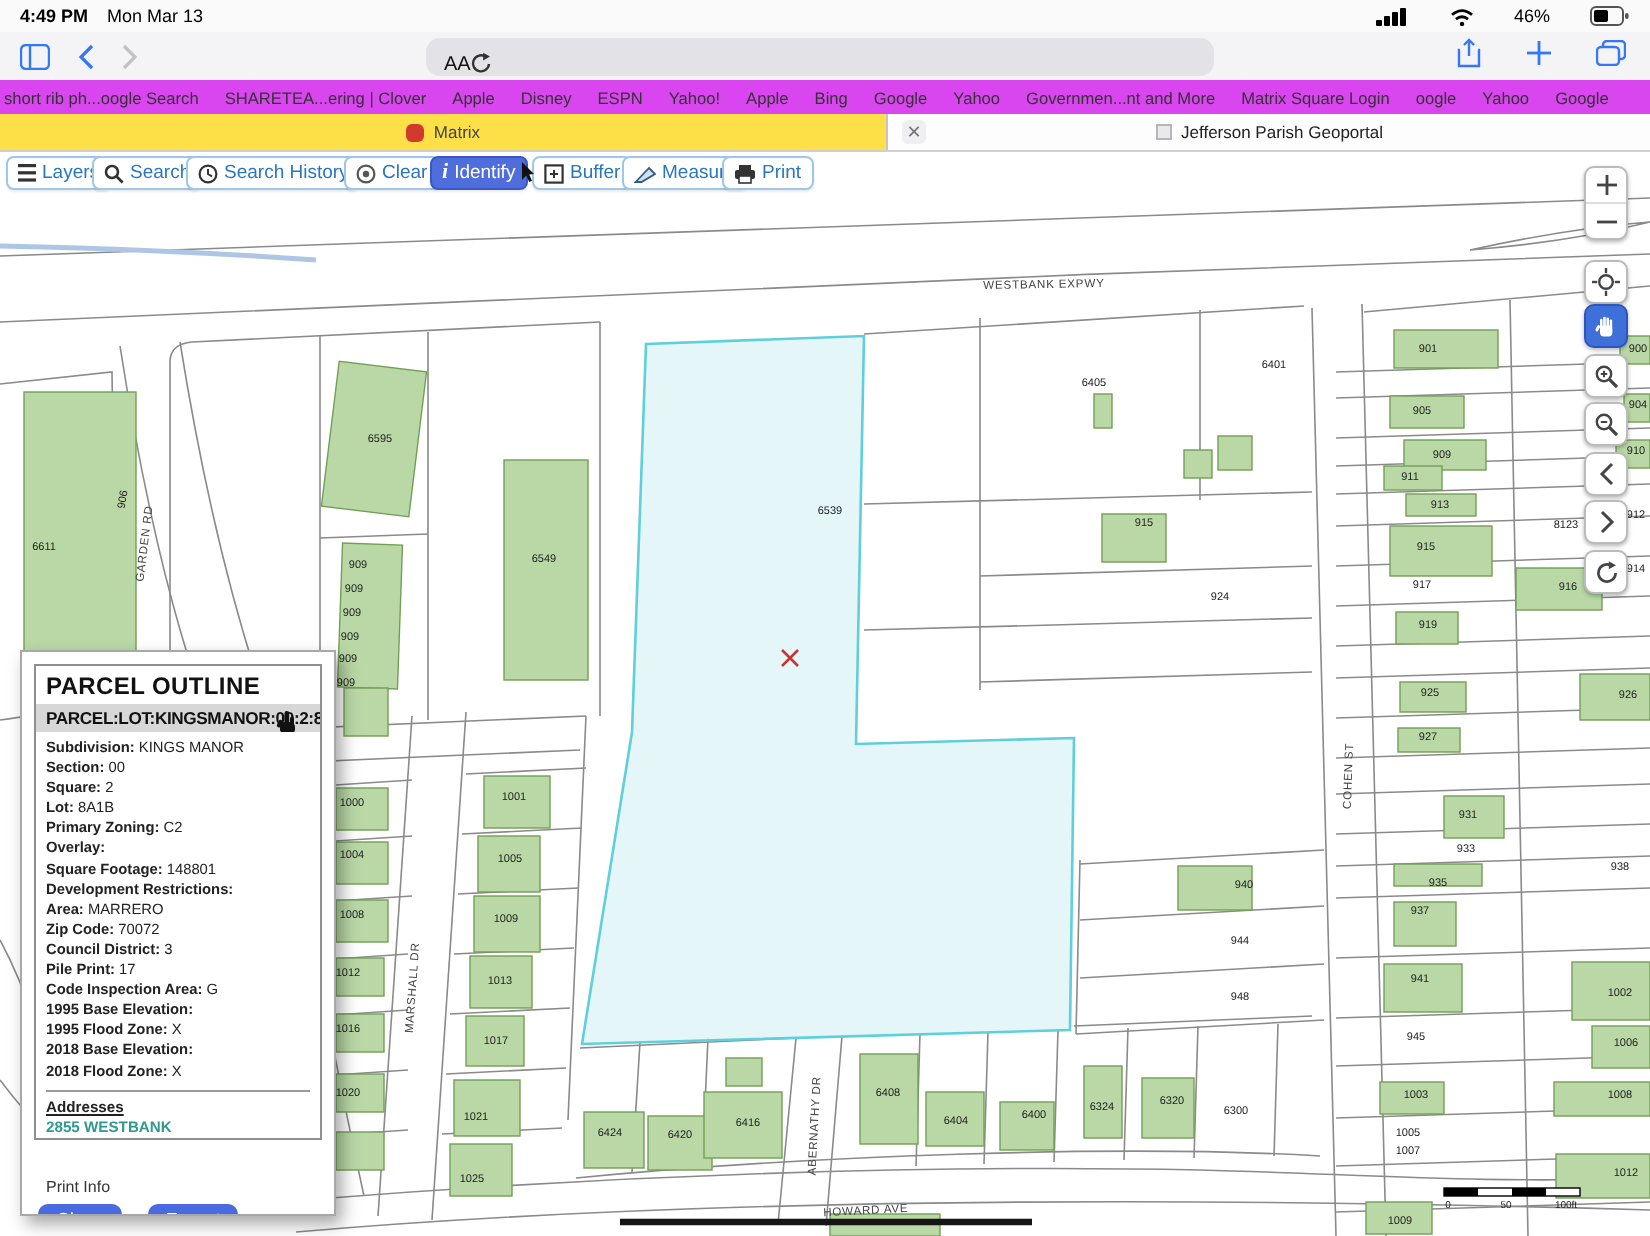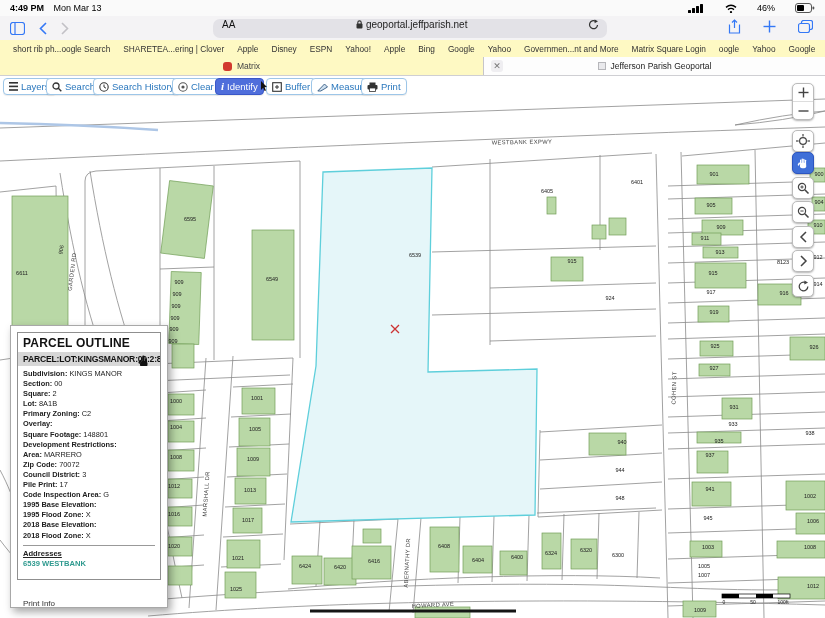--- a/index.html
+++ b/index.html
@@ -10,33 +10,33 @@
   .status{position:absolute;top:0;left:0;width:825px;height:16px;background:#fafafa;
     display:flex;align-items:center;justify-content:space-between;padding:0 10px;font-size:9px;color:#000;}
   .status .left b{font-weight:700;margin-right:7px;}
   .status .right{display:flex;align-items:center;gap:20px;}
 
   
   .chrome{position:absolute;top:16px;left:0;width:825px;height:24px;background:#f4f3f5;
     display:flex;align-items:center;}
   .chrome .nav{display:flex;align-items:center;gap:14px;margin-left:10px;width:95px;}
   .urlpill{position:absolute;left:213px;top:3px;width:394px;height:19px;background:#e3e2e7;border-radius:7px;
-    display:flex;align-items:flex-start;font-size:10px;color:#222;}
+    display:flex;align-items:flex-end;font-size:10px;color:#222;}
   .urlpill .aa{margin-left:9px;font-size:10px;letter-spacing:0;color:#111;}
   .urlpill .center{flex:1;text-align:center;display:flex;align-items:center;justify-content:center;gap:3px;}
   .urlpill .reload{margin-right:8px;}
   .chrome .rightico{position:absolute;right:12px;top:3px;display:flex;gap:22px;align-items:center;}
 
   
-  .bookmarks{position:absolute;top:40px;left:0;width:825px;height:17px;background:#fef9c3;
-    display:flex;align-items:center;gap:13px;padding:0 13px;font-size:8.3px;color:#333;white-space:nowrap;overflow:hidden;}
+  .bookmarks{position:absolute;top:40px;left:0;width:825px;height:17px;background:#d946ef;
+    display:flex;align-items:center;gap:13px;padding:0 2px;font-size:8.3px;color:#333;white-space:nowrap;overflow:hidden;}
 
   
   .tabs{position:absolute;top:57px;left:0;width:825px;height:19px;display:flex;border-bottom:1px solid #cfcfd3;}
-  .tab-inactive{width:484px;background:#fef9c3;border-right:1px solid #c6c5ca;display:flex;align-items:center;justify-content:center;gap:5px;font-size:8.5px;color:#444;}
+  .tab-inactive{width:444px;background:#fde047;border-right:1px solid #c6c5ca;display:flex;align-items:center;justify-content:center;gap:5px;font-size:8.5px;color:#444;}
   .tab-active{flex:1;background:#fdfdfd;display:flex;align-items:center;justify-content:center;gap:5px;font-size:8.5px;color:#222;position:relative;}
   .tab-close{position:absolute;left:7px;top:3px;font-size:9px;color:#777;width:12px;height:12px;line-height:12px;text-align:center;background:#efeef1;border-radius:3px;}
   .mx-ico{width:9px;height:9px;border-radius:3px;background:#d23a2e;display:inline-block;}
   .jp-ico{width:8px;height:8px;border:1px solid #b6b6ba;background:#e9e9ec;display:inline-block;}
 
   
   .toolbar{position:absolute;top:76px;left:0;width:825px;height:21px;background:#fff;}
   .tb{position:absolute;top:2px;height:17px;display:flex;align-items:center;gap:3px;background:#fff;
     border:1px solid #9dc6e8;border-radius:4px;padding:0 5px;font-size:9.5px;color:#2a77bd;box-shadow:0 1px 1px rgba(0,0,0,.08);}
   .tb svg{flex:none;}
@@ -55,21 +55,21 @@
     box-shadow:0 1px 2px rgba(0,0,0,.3);display:flex;align-items:center;justify-content:center;}
   .mtool.active{background:#3f6fd8;border-color:#2c55c0;}
   .mpair{position:absolute;left:792px;top:83px;width:22px;height:37px;background:#fff;border:1px solid #bbb;border-radius:5px;
     box-shadow:0 1px 2px rgba(0,0,0,.3);display:flex;flex-direction:column;}
   .mpair .cell{flex:1;display:flex;align-items:center;justify-content:center;}
   .mpair .cell:first-child{border-bottom:1px solid #ddd;}
 
   
   .popup{position:absolute;left:10px;top:325px;width:158px;height:283px;background:#fff;border:1px solid #a8a8a8;
     box-shadow:3px 4px 8px rgba(0,0,0,.35);overflow:hidden;}
-  .pp-card{margin:6px 6px 0 6px;border:1px solid #8f8f8f;padding:3px 5px 11px 5px;}
+  .pp-card{margin:6px 6px 0 6px;border:1px solid #8f8f8f;padding:3px 5px 1px 5px;}
   .pp-title{font-size:12px;font-weight:700;color:#111;letter-spacing:.2px;}
   .pp-sub{position:relative;margin:2px -5px 3px -5px;background:#d7d7d7;font-size:8.6px;font-weight:700;color:#111;
     padding:2px 2px 2px 5px;white-space:nowrap;overflow:hidden;letter-spacing:-.2px;}
   .pp-cursor{position:absolute;right:10px;top:3px;}
   .pp-row{font-size:7.4px;line-height:10.1px;color:#222;white-space:nowrap;overflow:hidden;}
   .pp-row b{font-weight:700;}
   .pp-hr{border:none;border-top:1px solid #999;margin:4px 0 3px 0;}
   .pp-addr-h{font-size:7.6px;font-weight:700;text-decoration:underline;color:#222;}
   .pp-addr{font-size:7.6px;font-weight:700;color:#2f9a8f;margin-top:1px;}
   .pp-print{margin:19px 0 2px 12px;font-size:8px;color:#333;}
@@ -122,27 +122,20 @@
         </svg>
       <svg width="8" height="13">
         <polyline points="7,1 1.5,6.5 7,12" fill="none" stroke="#3478f6" stroke-width="1.6"></polyline>
         </svg>
       <svg width="8" height="13">
         <polyline points="1,1 6.5,6.5 1,12" fill="none" stroke="#c2c1c6" stroke-width="1.6"></polyline>
         </svg>
     </div>
     <div class="urlpill">
       <span class="aa">AA</span>
-      <span class="center">
-        <svg width="7" height="9">
-          <rect x="0.5" y="3.5" width="6" height="5" rx="1" fill="#333"></rect>
-          <path d="M1.8,4 V2.6 a1.7,1.7 0 0 1 3.4,0 V4" fill="none" stroke="#333" stroke-width="1.1"></path>
-          </svg>
-        <span>geoportal.jeffparish.net</span>
-      </span>
       <svg class="reload" width="11" height="12">
         <path d="M9.5,6 A4,4 0 1 1 7.5,2.2" fill="none" stroke="#333" stroke-width="1.2"></path>
         <path d="M6.6,0.4 L10,2.3 L6.6,4.2 Z" fill="#333"></path>
         </svg>
     </div>
     <div class="rightico">
       <svg width="13" height="15">
         <g stroke="#3478f6" stroke-width="1.2" fill="none">
         <path d="M2,6 H1.5 V14 H11.5 V6 H11"></path>
             <line x1="6.5" y1="1.5" x2="6.5" y2="9"></line>
@@ -598,21 +591,21 @@
           <div class="pp-row"><b>Council District:</b>  3</div>
           <div class="pp-row"><b>Pile Print:</b>  17</div>
           <div class="pp-row"><b>Code Inspection Area:</b>  G</div>
           <div class="pp-row"><b>1995 Base Elevation:</b>  </div>
           <div class="pp-row"><b>1995 Flood Zone:</b>  X</div>
           <div class="pp-row"><b>2018 Base Elevation:</b>  </div>
           <div class="pp-row"><b>2018 Flood Zone:</b>  X</div>
         </div>
       <hr class="pp-hr">
       <div class="pp-addr-h">Addresses</div>
-      <div class="pp-addr">6539 WESTBANK</div>
+      <div class="pp-addr">2855 WESTBANK</div>
     </div>
     <div class="pp-print">Print Info</div>
     <div class="pp-btns">
       <button class="pp-btn">Close</button>
       <button class="pp-btn">Export</button>
     </div>
   </div>
 
 </div>
 

